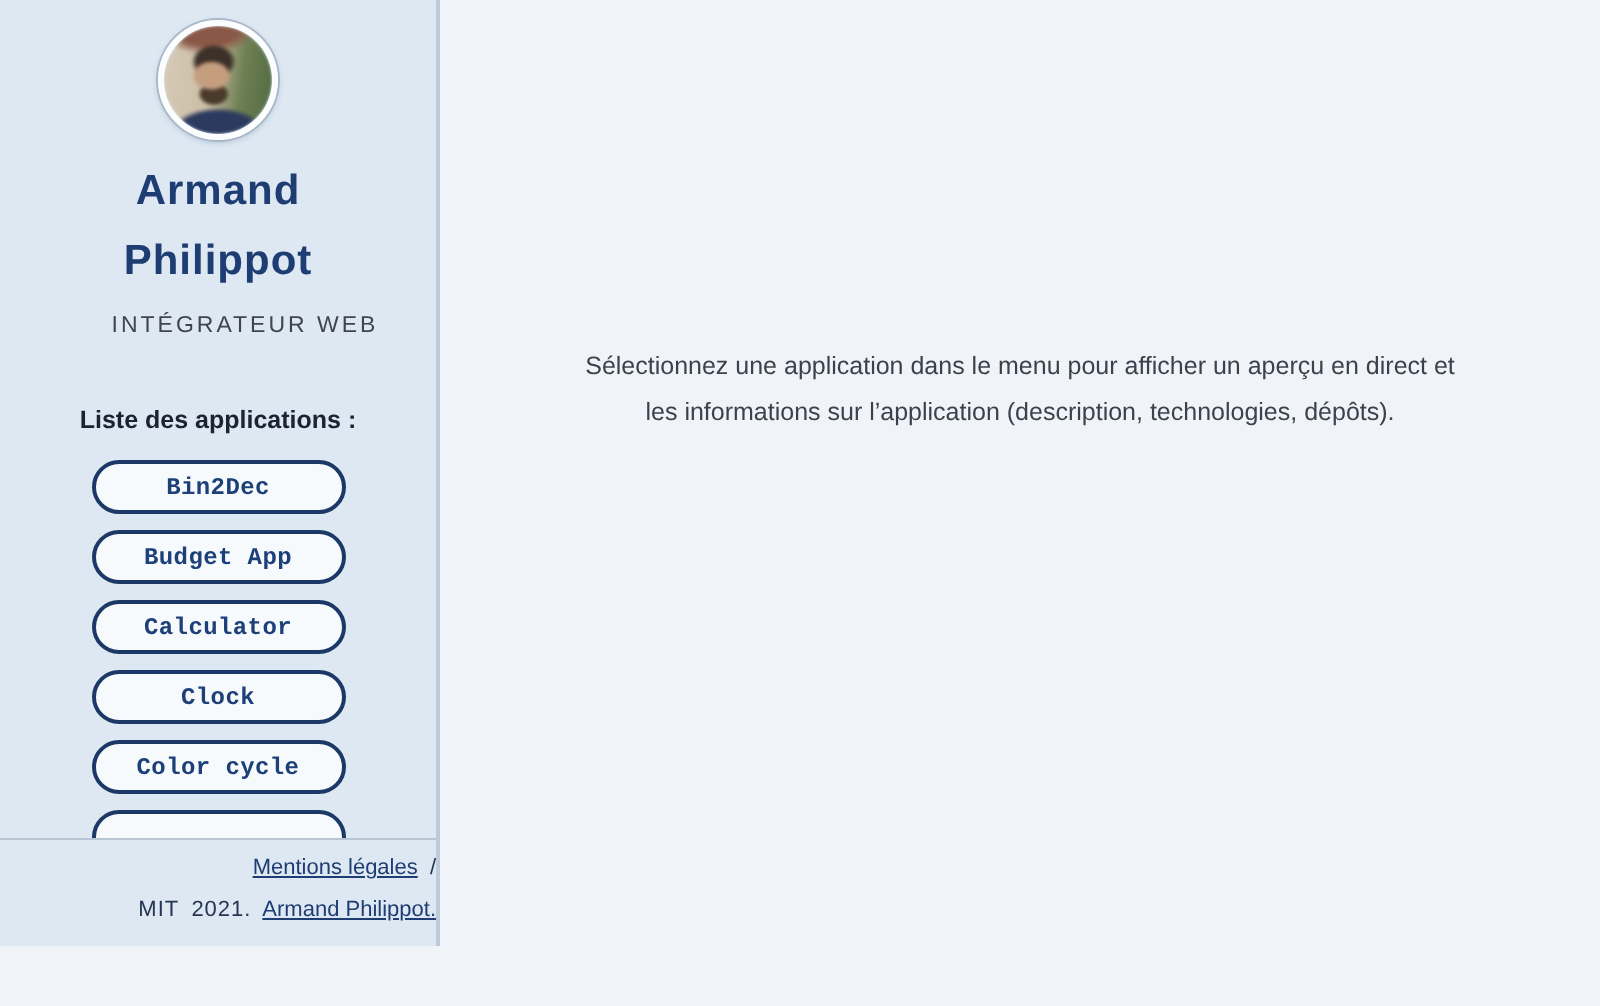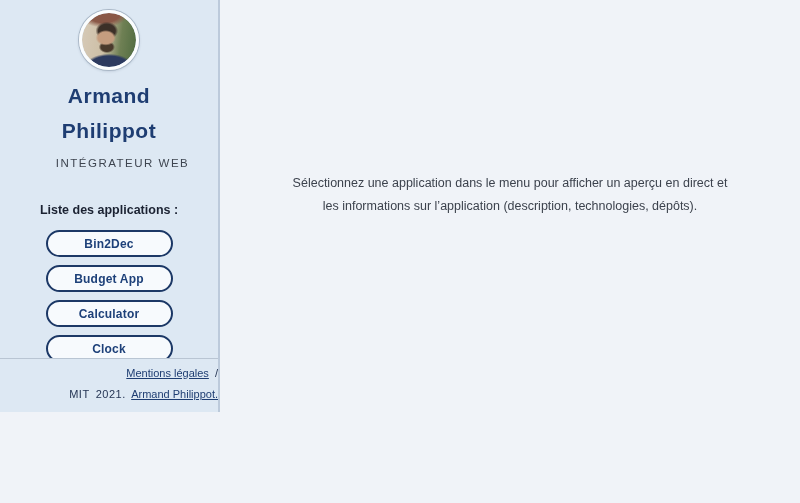--- a/index.html
+++ b/index.html
@@ -5,21 +5,21 @@
   * { margin:0; padding:0; box-sizing:border-box; }
   html,body { width:800px; height:503px; overflow:hidden; }
   body {
     font-family:"Liberation Sans", sans-serif;
     background:#f0f3f8;
   }
   .app { display:flex; width:800px; height:503px; }
 
   
   .sidebar {
-    width:220px; min-width:220px; height:412px;
+    width:220px; min-width:220px; height:473px;
     background:#dde8f3;
     border-right:2px solid #bccadb;
     display:flex; flex-direction:column; align-items:center;
   }
   .avatar {
     width:60px; height:60px; margin-top:10px;
     border-radius:50%;
     border:3px solid #fbfdfe;
     box-shadow:0 0 0 1px #a9b7c6, 0 1px 3px rgba(40,60,90,.25);
     overflow:hidden; flex:0 0 auto;
@@ -53,21 +53,21 @@
   .apps {
     margin-top:13px; width:100%;
     flex:1 1 auto; min-height:0; overflow:hidden;
     display:flex; flex-direction:column; align-items:center;
   }
   .app-btn {
     flex:0 0 auto;
     min-width:127px; height:27px; margin-bottom:8px; padding:0 12px;
     border:2px solid #1c3866; border-radius:14px;
     background:#f7fafd;
-    color:#1d4079; font-family:Liberation Sans, sans-serif; font-size:12px; font-weight:bold;
+    color:#1d4079; font-family:Liberation Mono, monospace; font-size:12px; font-weight:bold;
     letter-spacing:.2px; cursor:pointer;
   }
   .sidebar-footer {
     flex:0 0 auto; width:100%;
     border-top:1px solid #b9c5d3;
     padding:8px 0 12px;
     text-align:right;
     font-size:11px; color:#253554;
   }
   .sidebar-footer a { color:#1e3d72; text-decoration:underline; cursor:pointer; }

